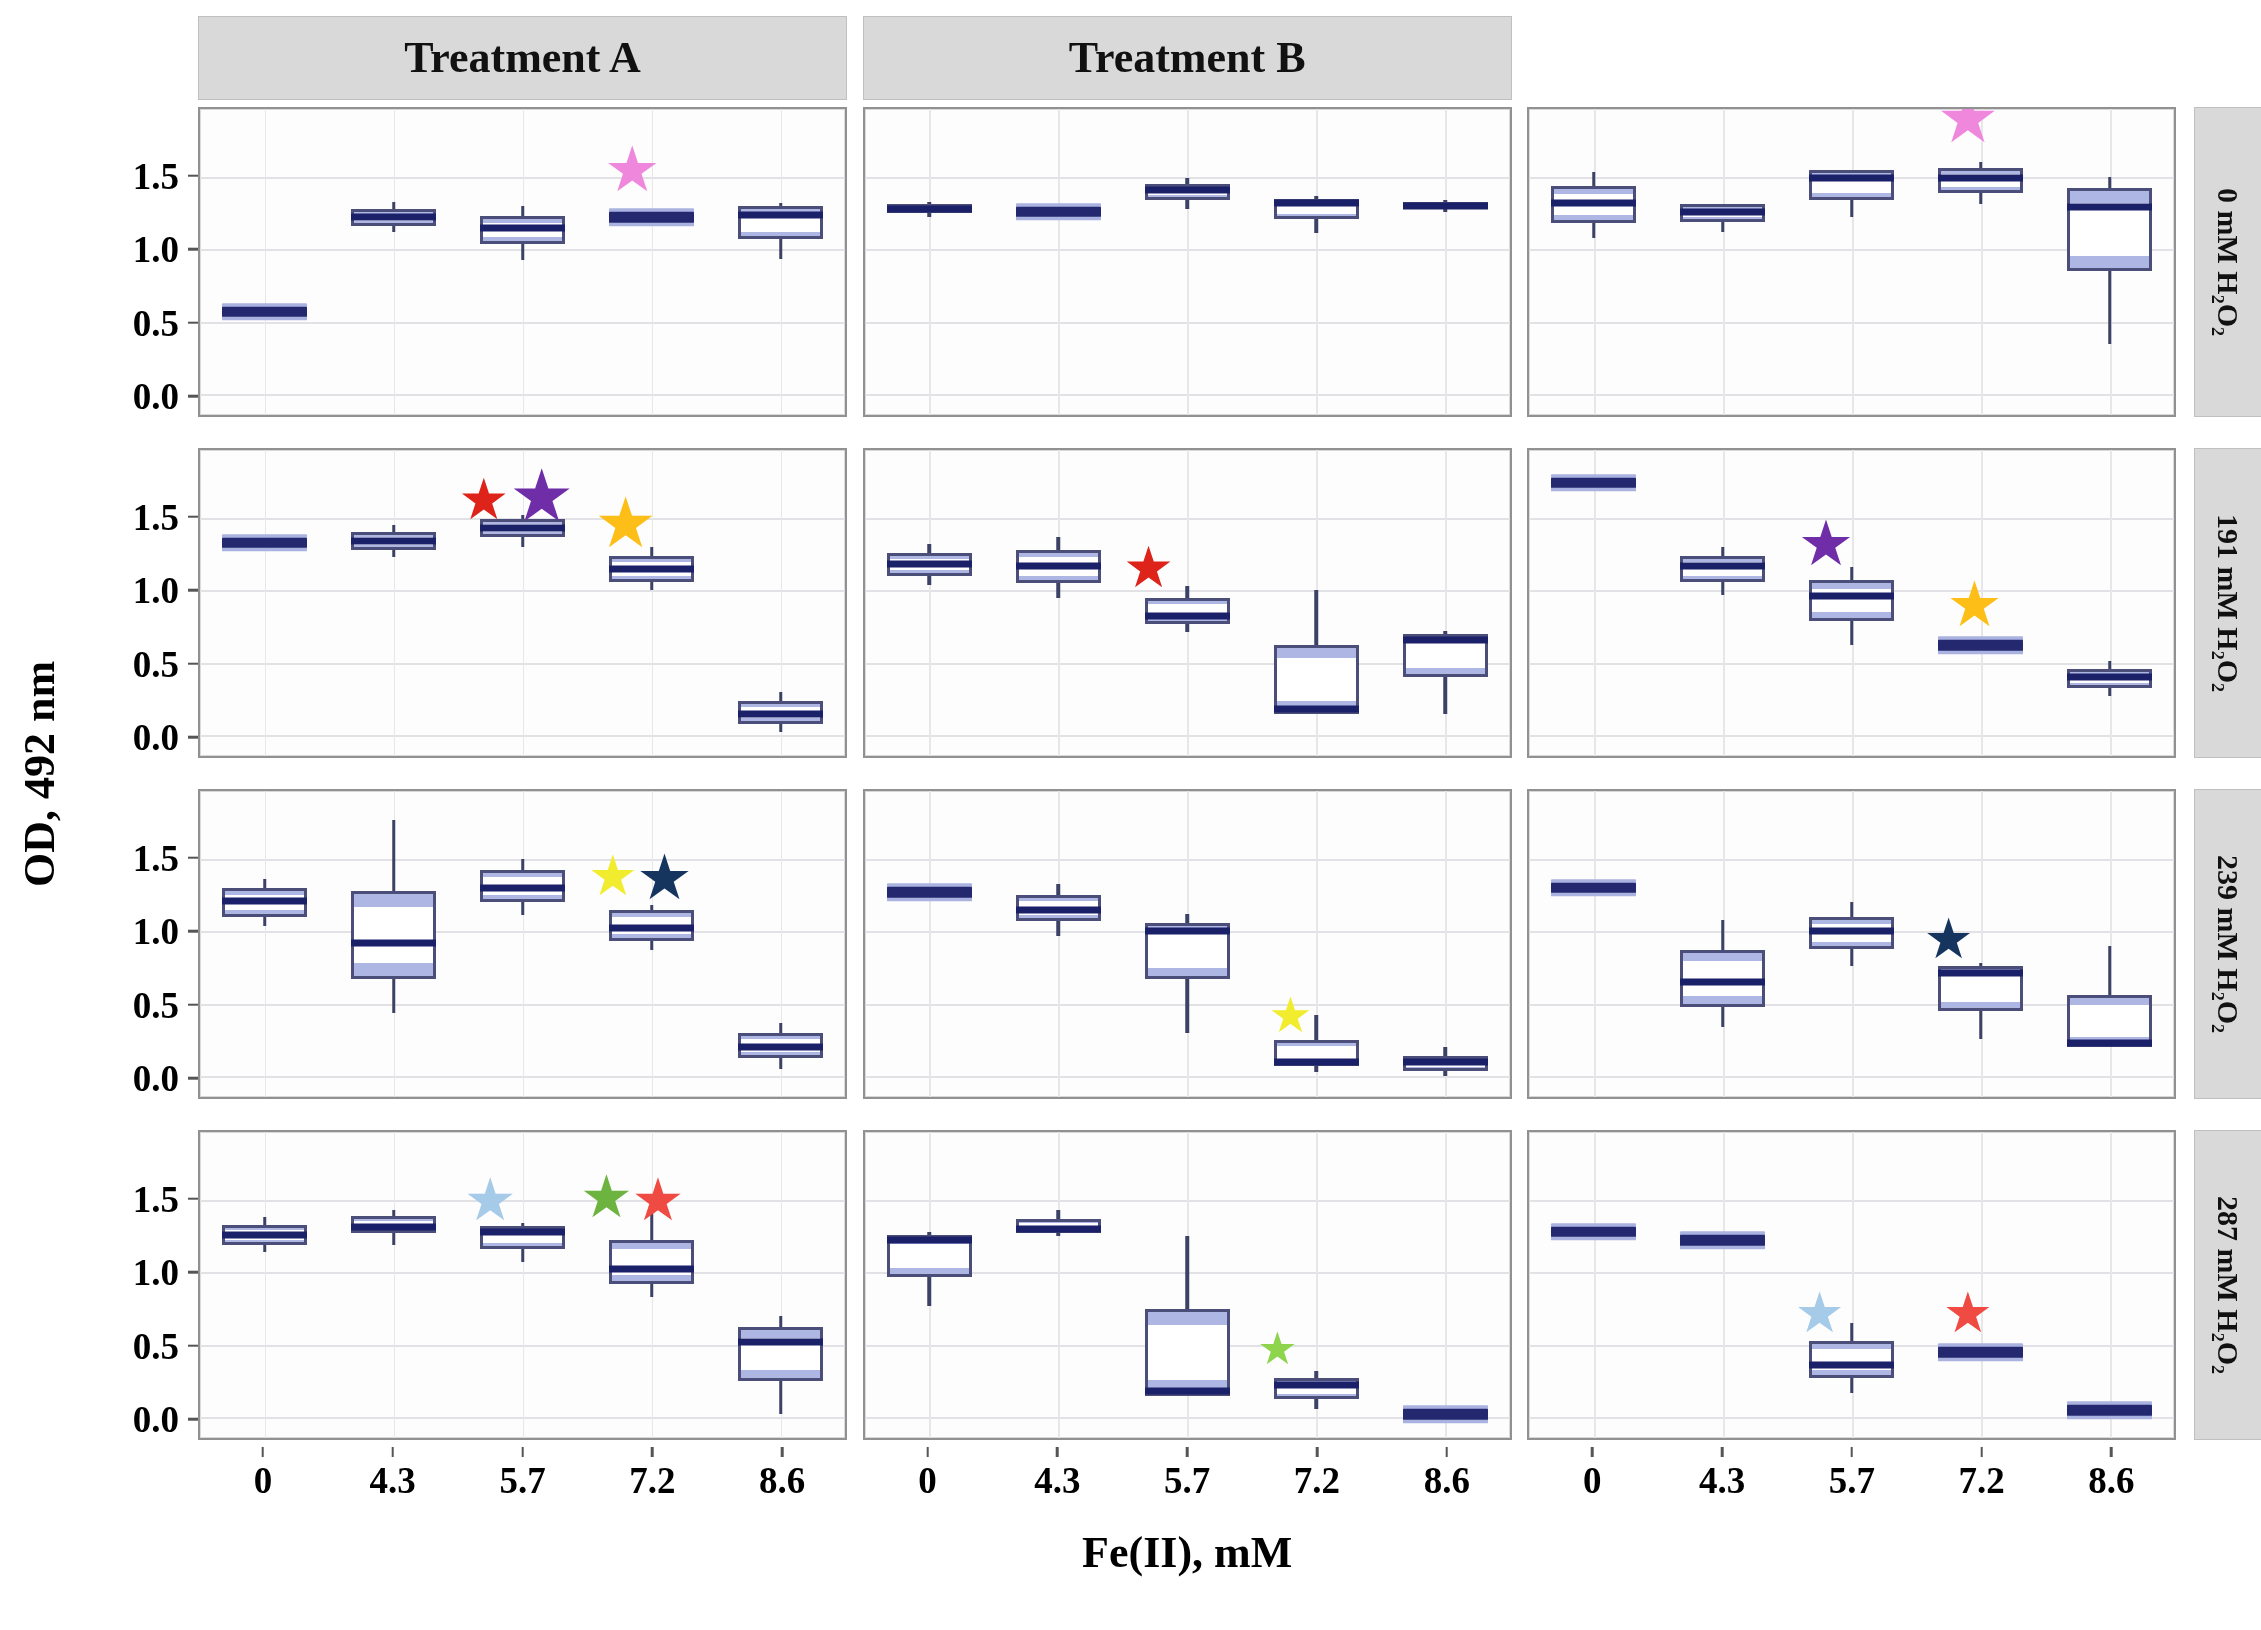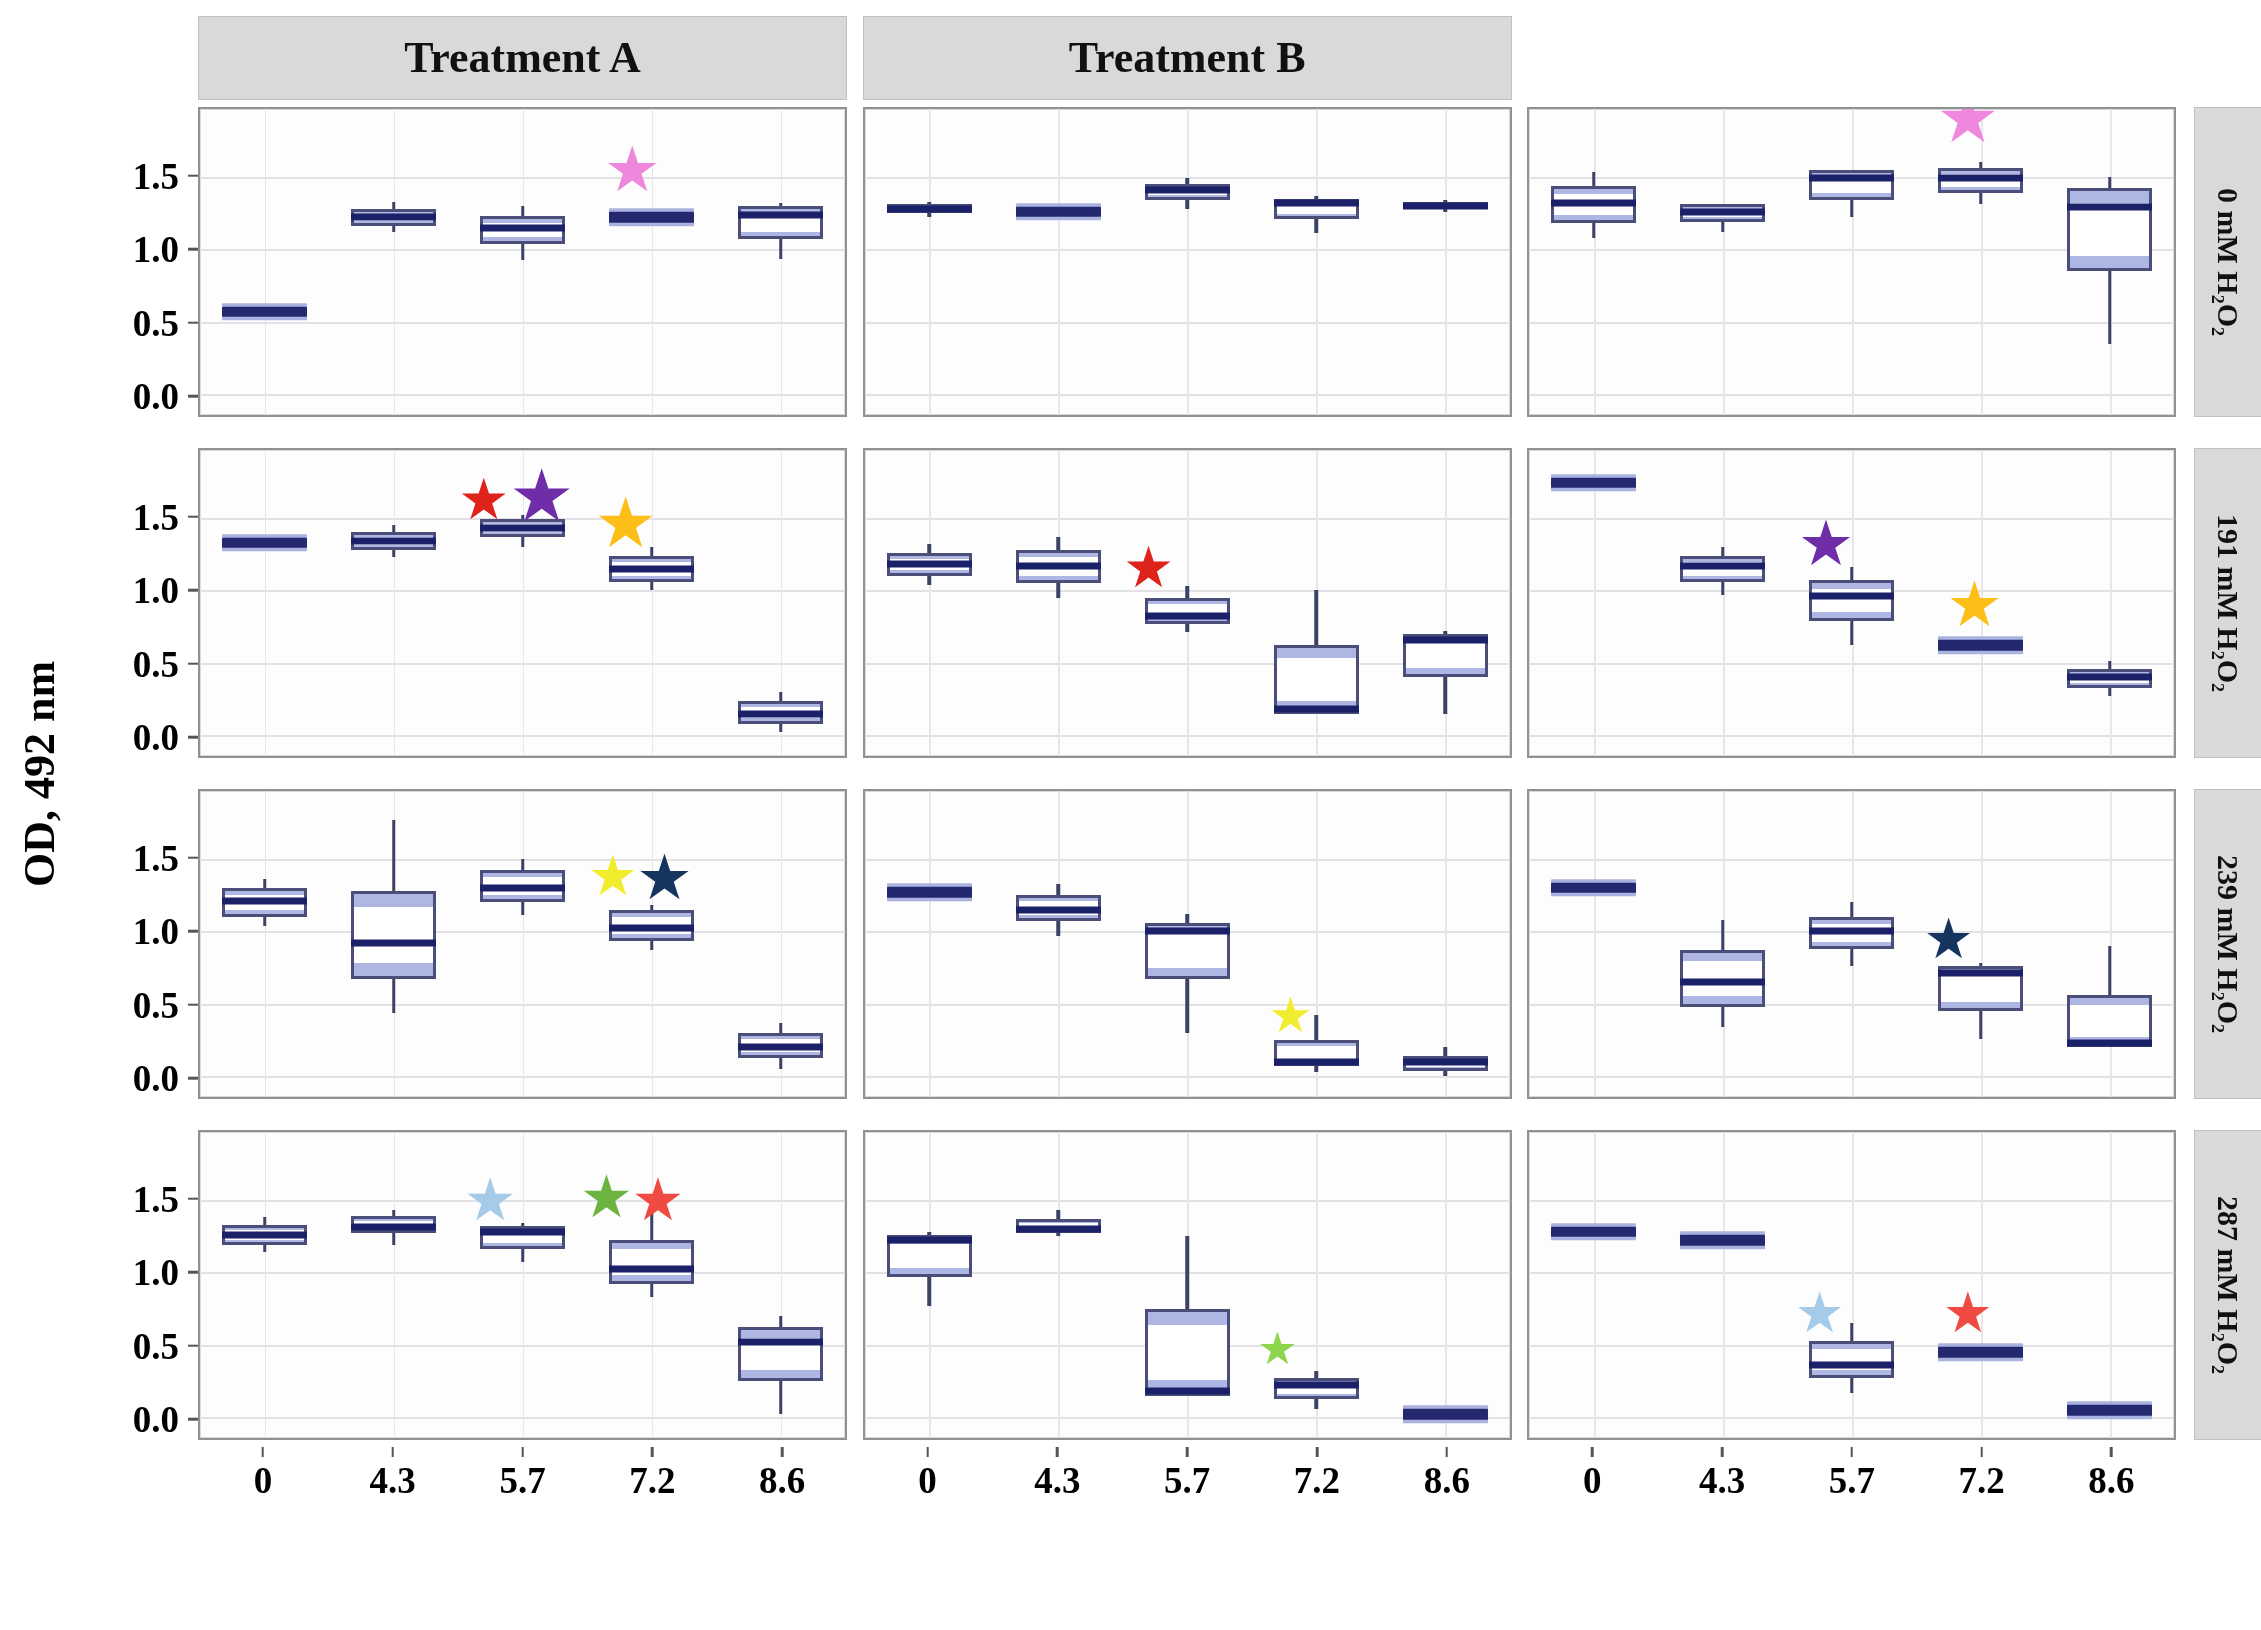--- a/index.html
+++ b/index.html
@@ -92,20 +92,21 @@
     <span>191 mM H₂O₂</span>
   </div>
   <div class="row-strip" style="grid-row:8">
     <span>239 mM H₂O₂</span>
   </div>
   <div class="row-strip" style="grid-row:10">
     <span>287 mM H₂O₂</span>
   </div>
 
   <div class="y-axis-title">OD, 492 nm</div>
+  <div class="x-axis-title">Fe(II), mM</div>
 <div class="panel" style="grid-area: 4 / 3;">
       <div class="gridline-h" style="top: 22.2749%;"></div>
       <div class="gridline-h" style="top: 45.9716%;"></div>
       <div class="gridline-h" style="top: 69.6682%;"></div>
       <div class="gridline-h" style="top: 93.3649%;"></div>
       <div class="gridline-v" style="left: 10%;"></div>
       <div class="gridline-v" style="left: 30%;"></div>
       <div class="gridline-v" style="left: 50%;"></div>
       <div class="gridline-v" style="left: 70%;"></div>
       <div class="gridline-v" style="left: 90%;"></div>

